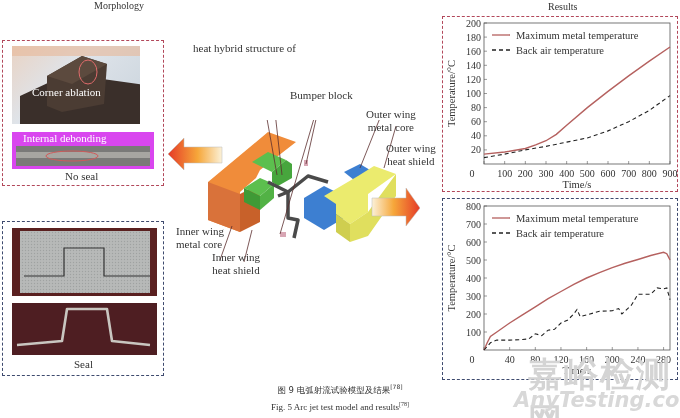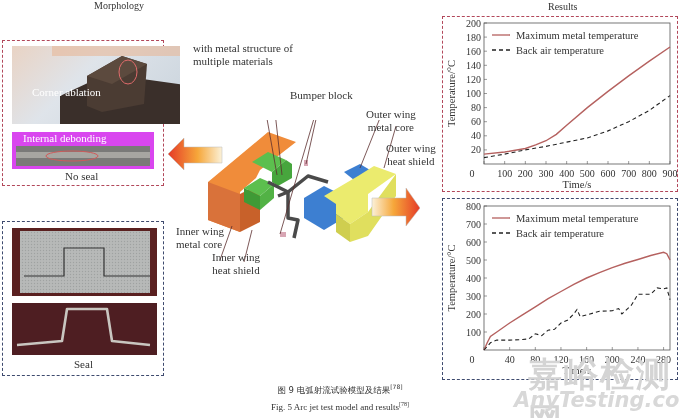--- a/index.html
+++ b/index.html
@@ -16,21 +16,21 @@
   .watermark-cn { font-family: "DejaVu Sans", sans-serif; font-size: 34px; font-weight: bold; color: #d4d4d4; letter-spacing: 2px; }
   .watermark-en { font-family: "DejaVu Sans", sans-serif; font-size: 21px; font-weight: bold; font-style: italic; color: #d8d8d8; }
   svg text { font-family: "Liberation Serif", "DejaVu Serif", serif; }
 </style>
 </head>
 <body>
 
 <div class="abs title" style="left:50px; top:0;margin-left:44px;">Morphology</div>
 
 <div class="abs box-red" style="left:2px; top:40px; width:160px; height:144px;">
-  <div class="photo" style="left:9px; top:5px; width:128px; height:78px; background:linear-gradient(135deg,#e9d3c4 0%,#dfe4ea 40%,#c9d3dc 100%);padding-left:40px;">
+  <div class="photo" style="left:9px; top:5px; width:128px; height:78px; background:linear-gradient(135deg,#e9d3c4 0%,#dfe4ea 40%,#c9d3dc 100%);">
     <svg width="142" height="78">
       <polygon points="8,50 55,28 140,40 140,78 8,78" fill="#3a2f2a"></polygon>
       <polygon points="35,30 70,10 95,18 92,58 50,66 35,60" fill="#4b3c33"></polygon>
       <polygon points="35,30 70,10 95,18 60,38" fill="#5c4a3e"></polygon>
       <ellipse cx="76" cy="26" rx="9" ry="12" fill="none" stroke="#e06b6b" stroke-width="1"></ellipse>
       <rect x="0" y="0" width="142" height="10" fill="#e8b898" opacity="0.6"></rect>
     </svg>
     <div class="photo-text" style="left:20px; top:40px;">Corner ablation</div>
   </div>
   <div class="photo" style="left:9px; top:91px; width:142px; height:37px; background:#d946ef;">
@@ -124,22 +124,21 @@
   <line x1="112" y1="-35" x2="122" y2="55" stroke="#5a2d2d" stroke-width="0.8"></line>
   <line x1="163" y1="-32" x2="146" y2="44" stroke="#5a2d2d" stroke-width="0.8"></line>
   <line x1="163" y1="-32" x2="120" y2="114" stroke="#5a2d2d" stroke-width="0.8"></line>
   <line x1="228" y1="-22" x2="200" y2="48" stroke="#5a2d2d" stroke-width="0.8"></line>
   <line x1="236" y1="6" x2="224" y2="48" stroke="#5a2d2d" stroke-width="0.8"></line>
   <line x1="60" y1="140" x2="72" y2="106" stroke="#5a2d2d" stroke-width="0.8"></line>
   <line x1="84" y1="142" x2="92" y2="110" stroke="#5a2d2d" stroke-width="0.8"></line>
 </svg>
 
 <div class="abs lbl" style="left:193px; top:42px;">
-  <div>with metal structure of</div>
-  <div>multiple materials</div>
+  <div>heat hybrid structure of</div>
 </div>
 <div class="abs lbl" style="left:290px; top:89px;">Bumper block</div>
 <div class="abs lbl" style="left:366px; top:108px; text-align:center;">
   <div>Outer wing</div>
   <div>metal core</div>
 </div>
 <div class="abs lbl" style="left:386px; top:142px; text-align:center;">
   <div>Outer wing</div>
   <div>heat shield</div>
 </div>

